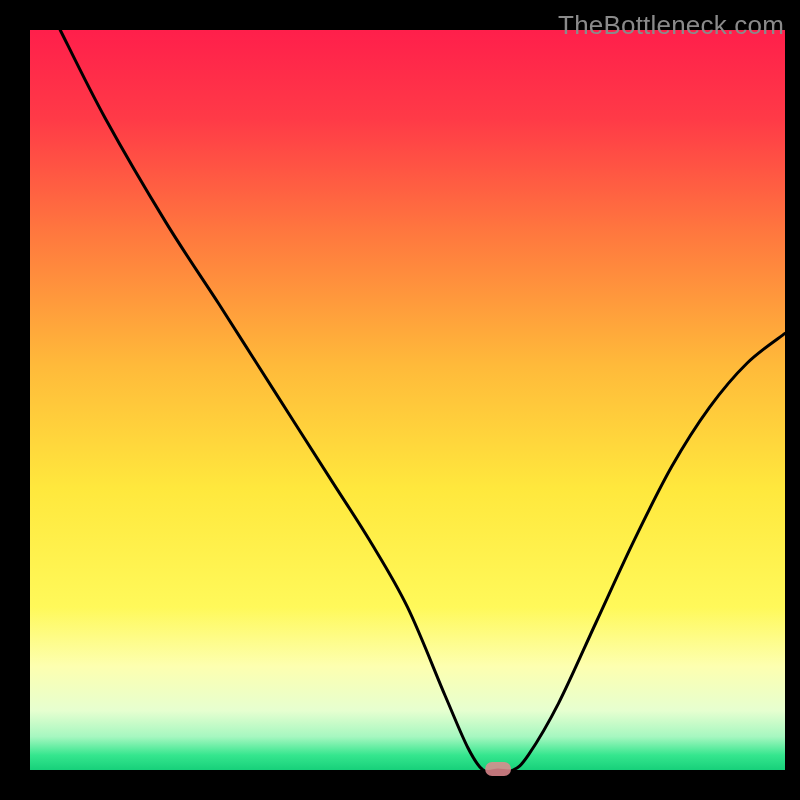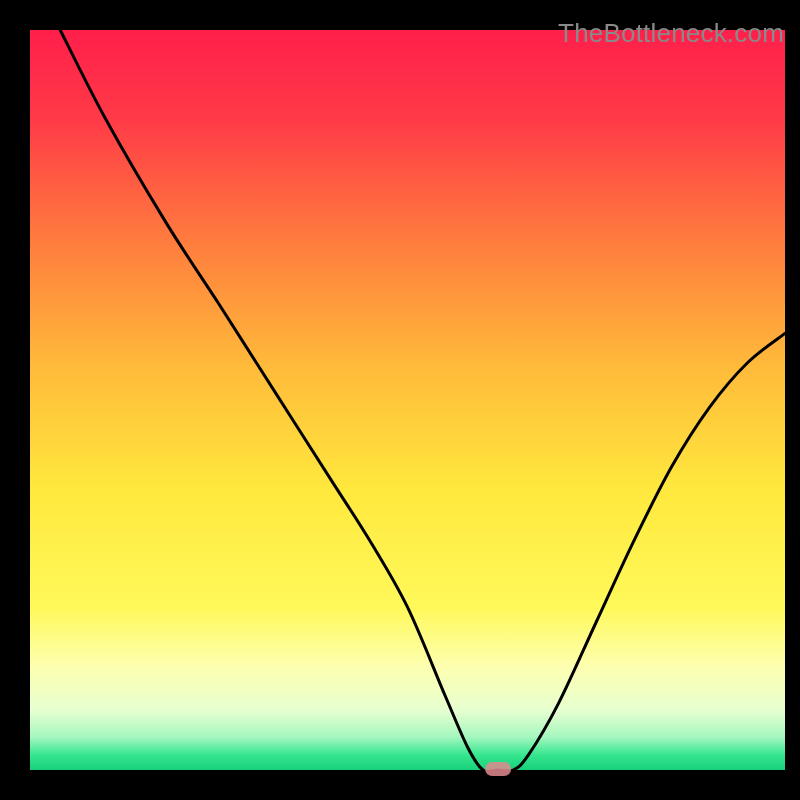--- a/index.html
+++ b/index.html
@@ -13,21 +13,21 @@
   .chart-container {
     position: relative;
     width: 800px;
     height: 800px;
   }
   svg {
     display: block;
   }
   .watermark {
     position: absolute;
-    top: 18px;
+    top: 10px;
     right: 16px;
     font-family: Arial, Helvetica, sans-serif;
     font-size: 26px;
     color: #8a8a8a;
     font-weight: 500;
     letter-spacing: 0.2px;
   }
 </style>
 </head>
 <body>

